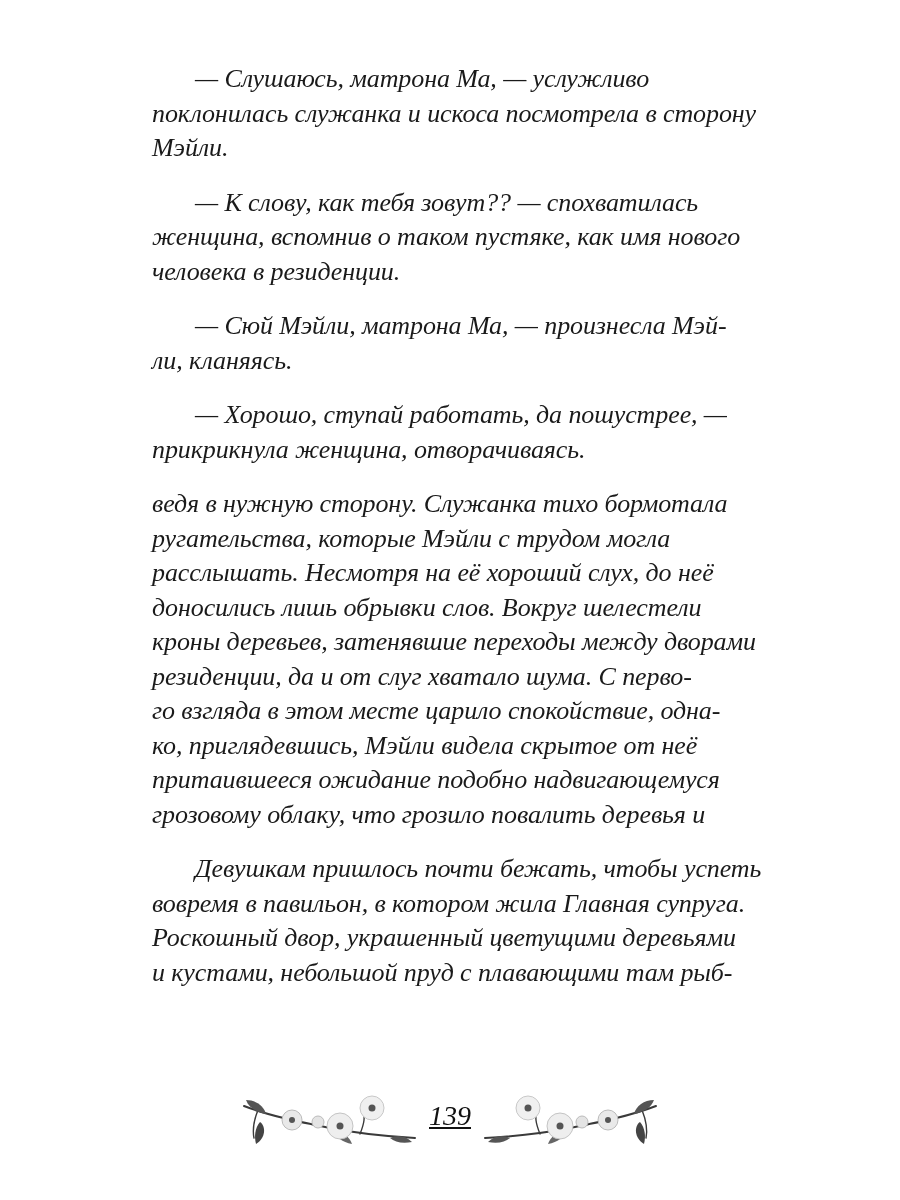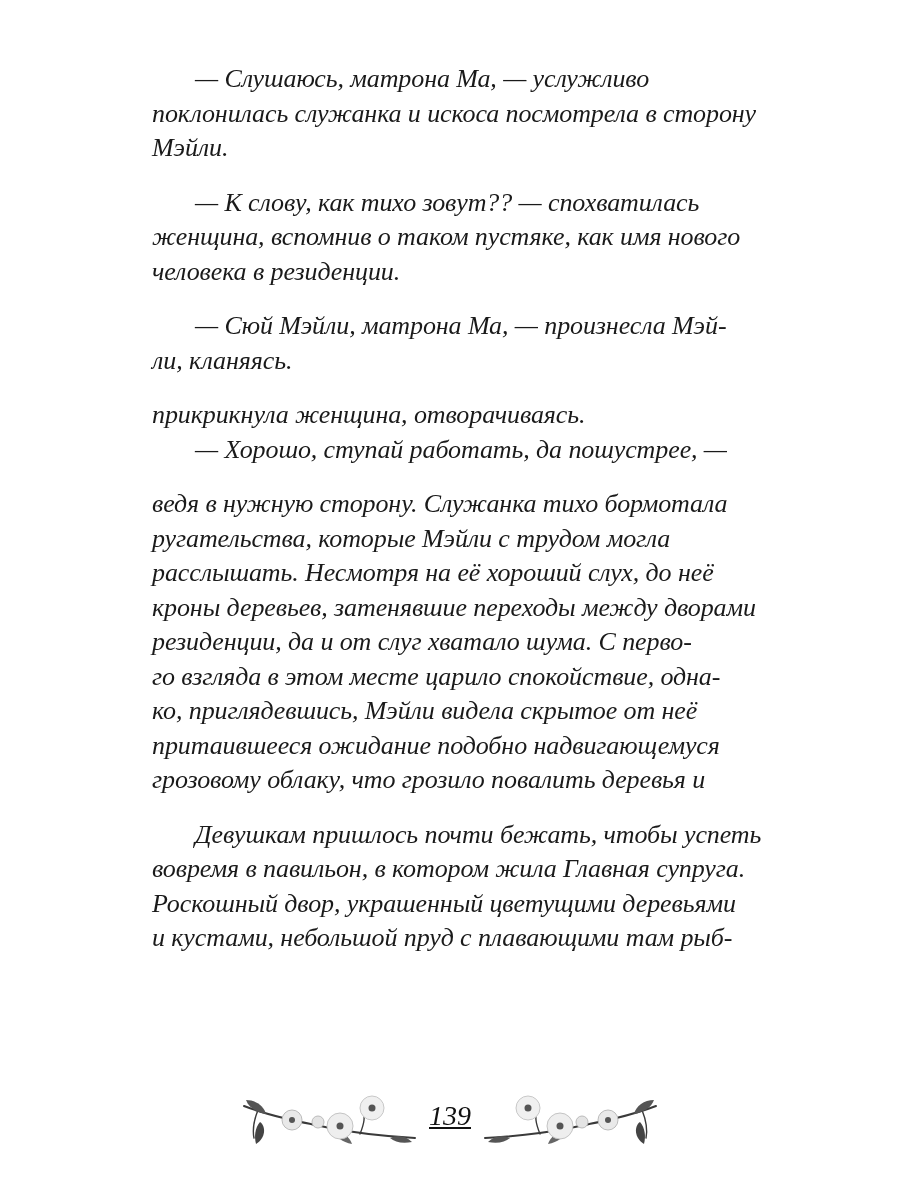--- a/index.html
+++ b/index.html
@@ -67,39 +67,40 @@
 
 <div class="page">
 
   <p class="para">
     <span class="line indent">— Слушаюсь, матрона Ма, — услужливо</span>
     <span class="line">поклонилась служанка и искоса посмотрела в сторону</span>
     <span class="line">Мэйли.</span>
   </p>
 
   <p class="para">
-    <span class="line indent">— К слову, как тихо зовут?? — спохватилась</span>
+    <span class="line indent">— К слову, как тебя зовут?? — спохватилась</span>
     <span class="line">женщина, вспомнив о таком пустяке, как имя нового</span>
     <span class="line">человека в резиденции.</span>
   </p>
 
   <p class="para">
     <span class="line indent">— Сюй Мэйли, матрона Ма, — произнесла Мэй-</span>
     <span class="line">ли, кланяясь.</span>
   </p>
 
   <p class="para">
+    <span class="line indent">— Хорошо, ступай работать, да пошустрее, —</span>
     <span class="line">прикрикнула женщина, отворачиваясь.</span>
-    <span class="line indent">— Хорошо, ступай работать, да пошустрее, —</span>
   </p>
 
   <p class="para">
     <span class="line">ведя в нужную сторону. Служанка тихо бормотала</span>
     <span class="line">ругательства, которые Мэйли с трудом могла</span>
     <span class="line">расслышать. Несмотря на её хороший слух, до неё</span>
+    <span class="line">доносились лишь обрывки слов. Вокруг шелестели</span>
     <span class="line">кроны деревьев, затенявшие переходы между дворами</span>
     <span class="line">резиденции, да и от слуг хватало шума. С перво-</span>
     <span class="line">го взгляда в этом месте царило спокойствие, одна-</span>
     <span class="line">ко, приглядевшись, Мэйли видела скрытое от неё</span>
     <span class="line">притаившееся ожидание подобно надвигающемуся</span>
     <span class="line">грозовому облаку, что грозило повалить деревья и</span>
   </p>
 
   <p class="para">
     <span class="line indent">Девушкам пришлось почти бежать, чтобы успеть</span>

